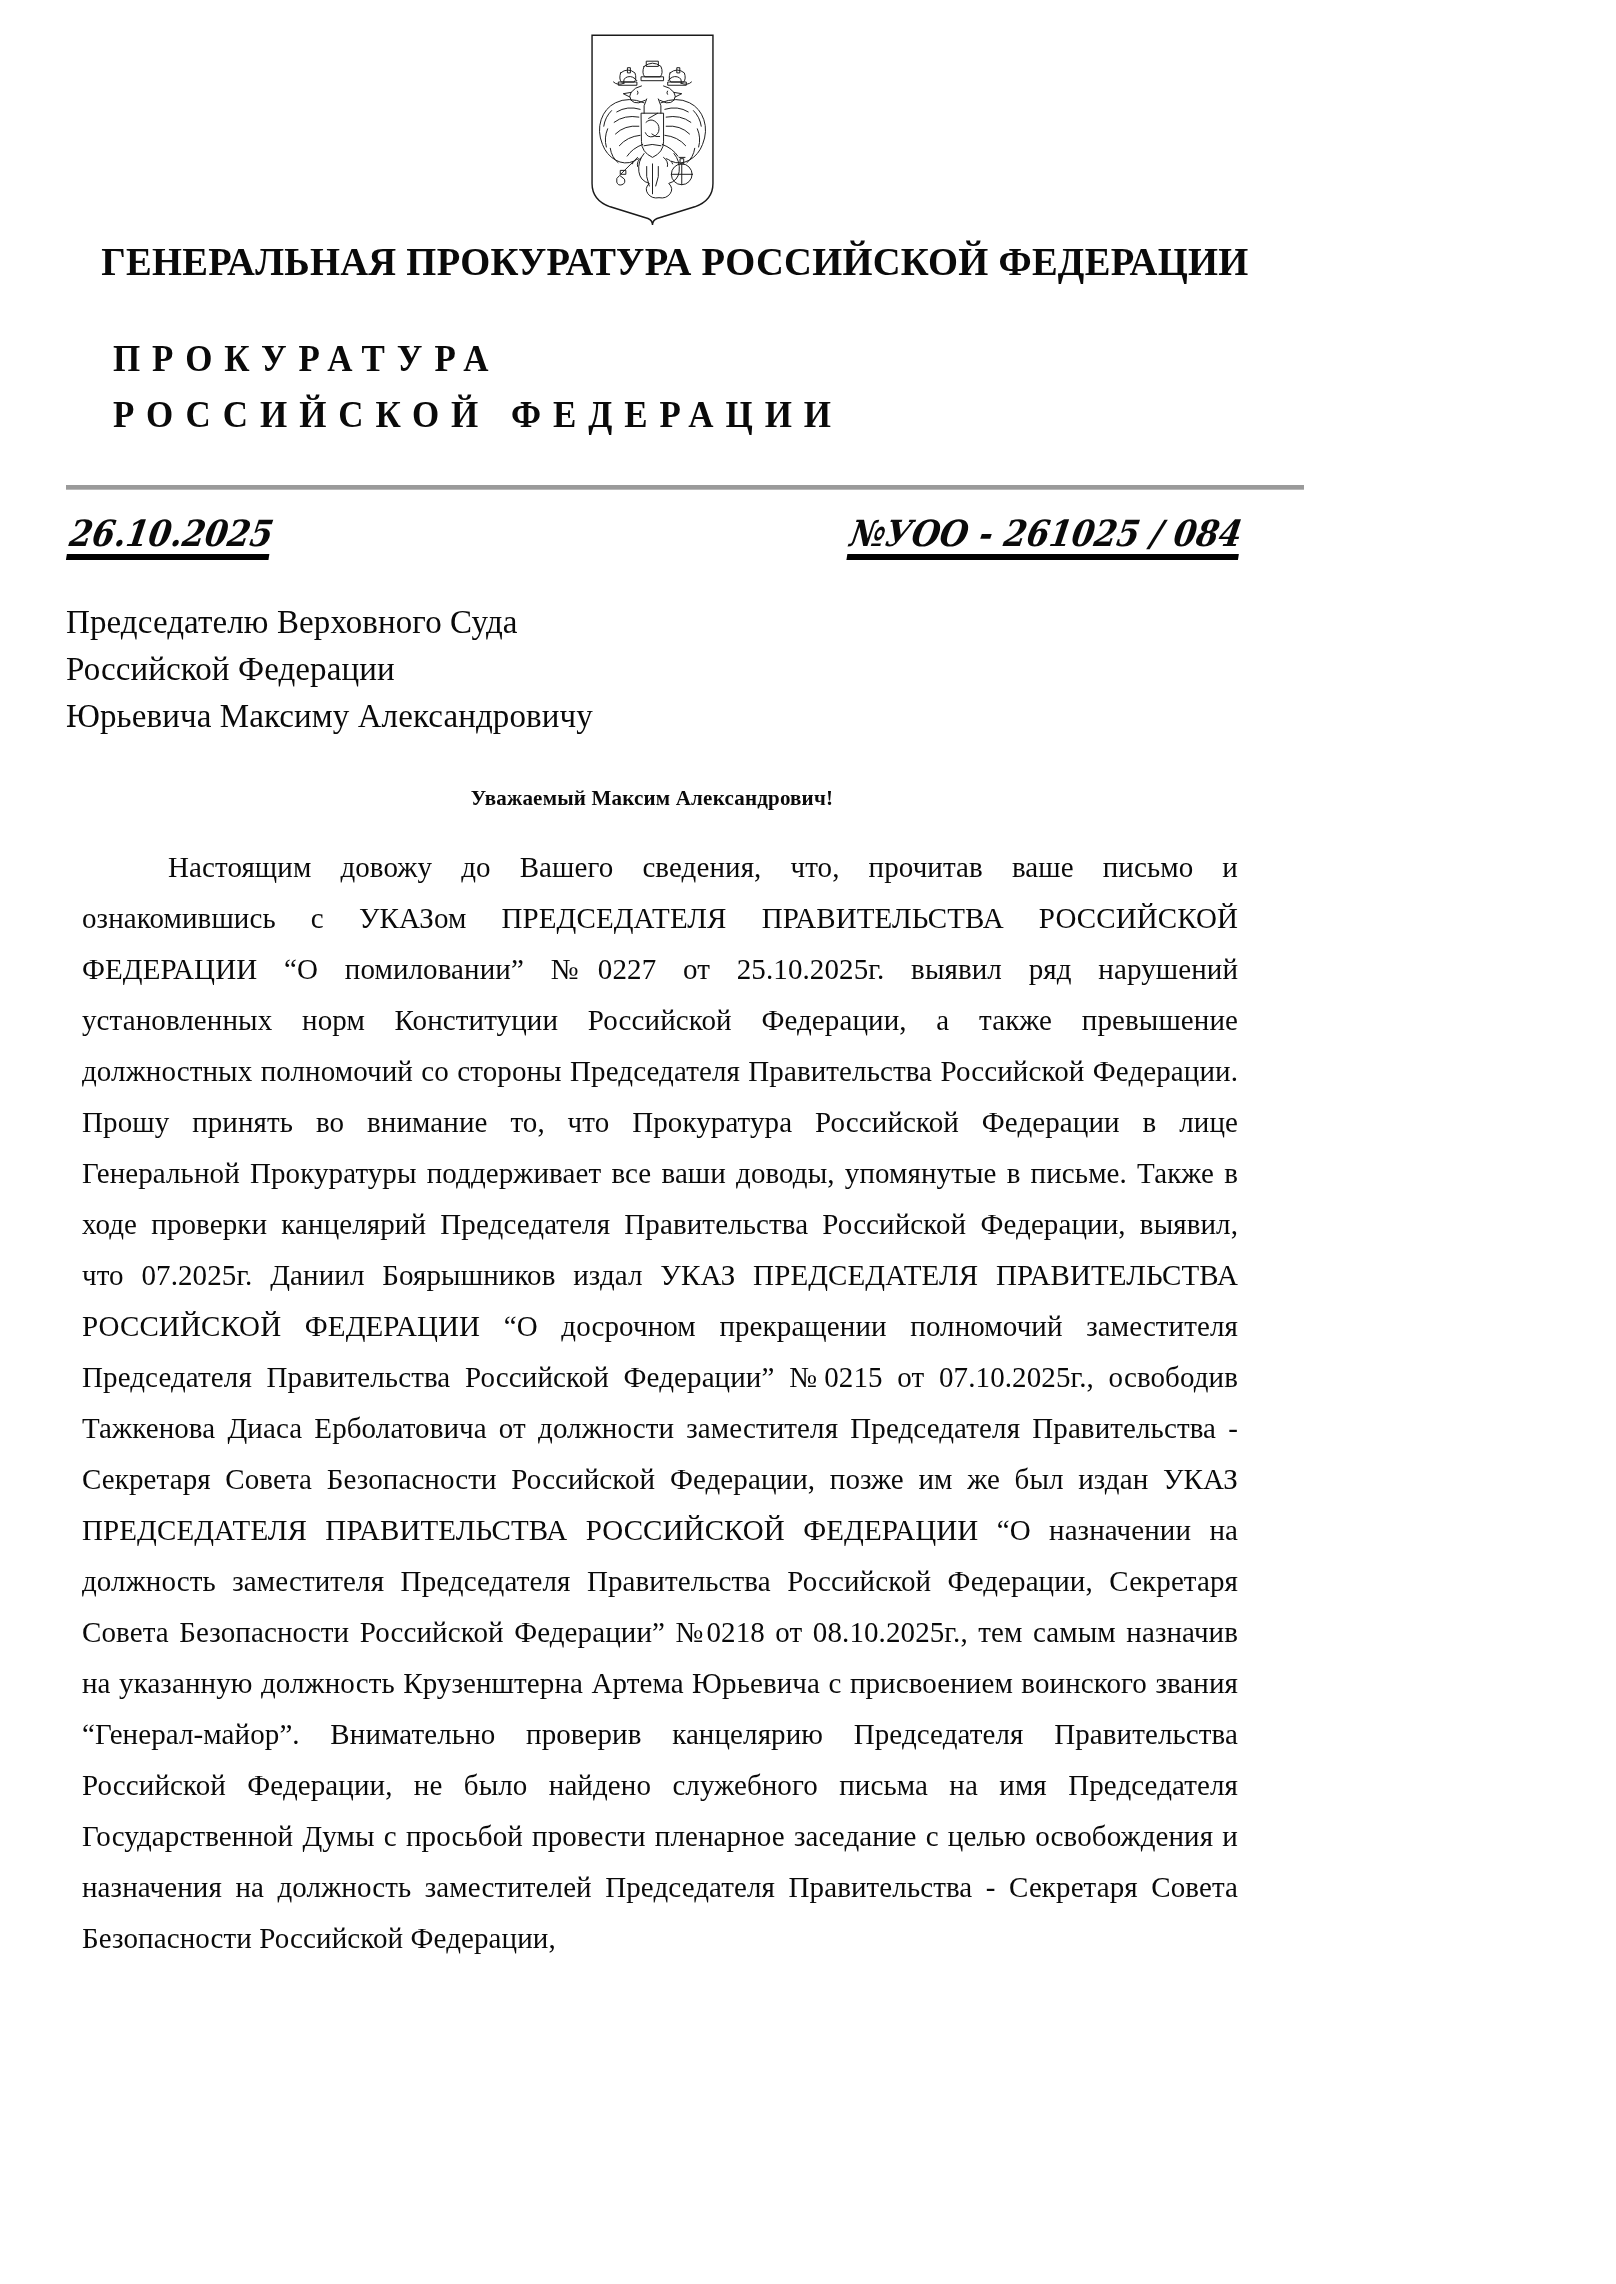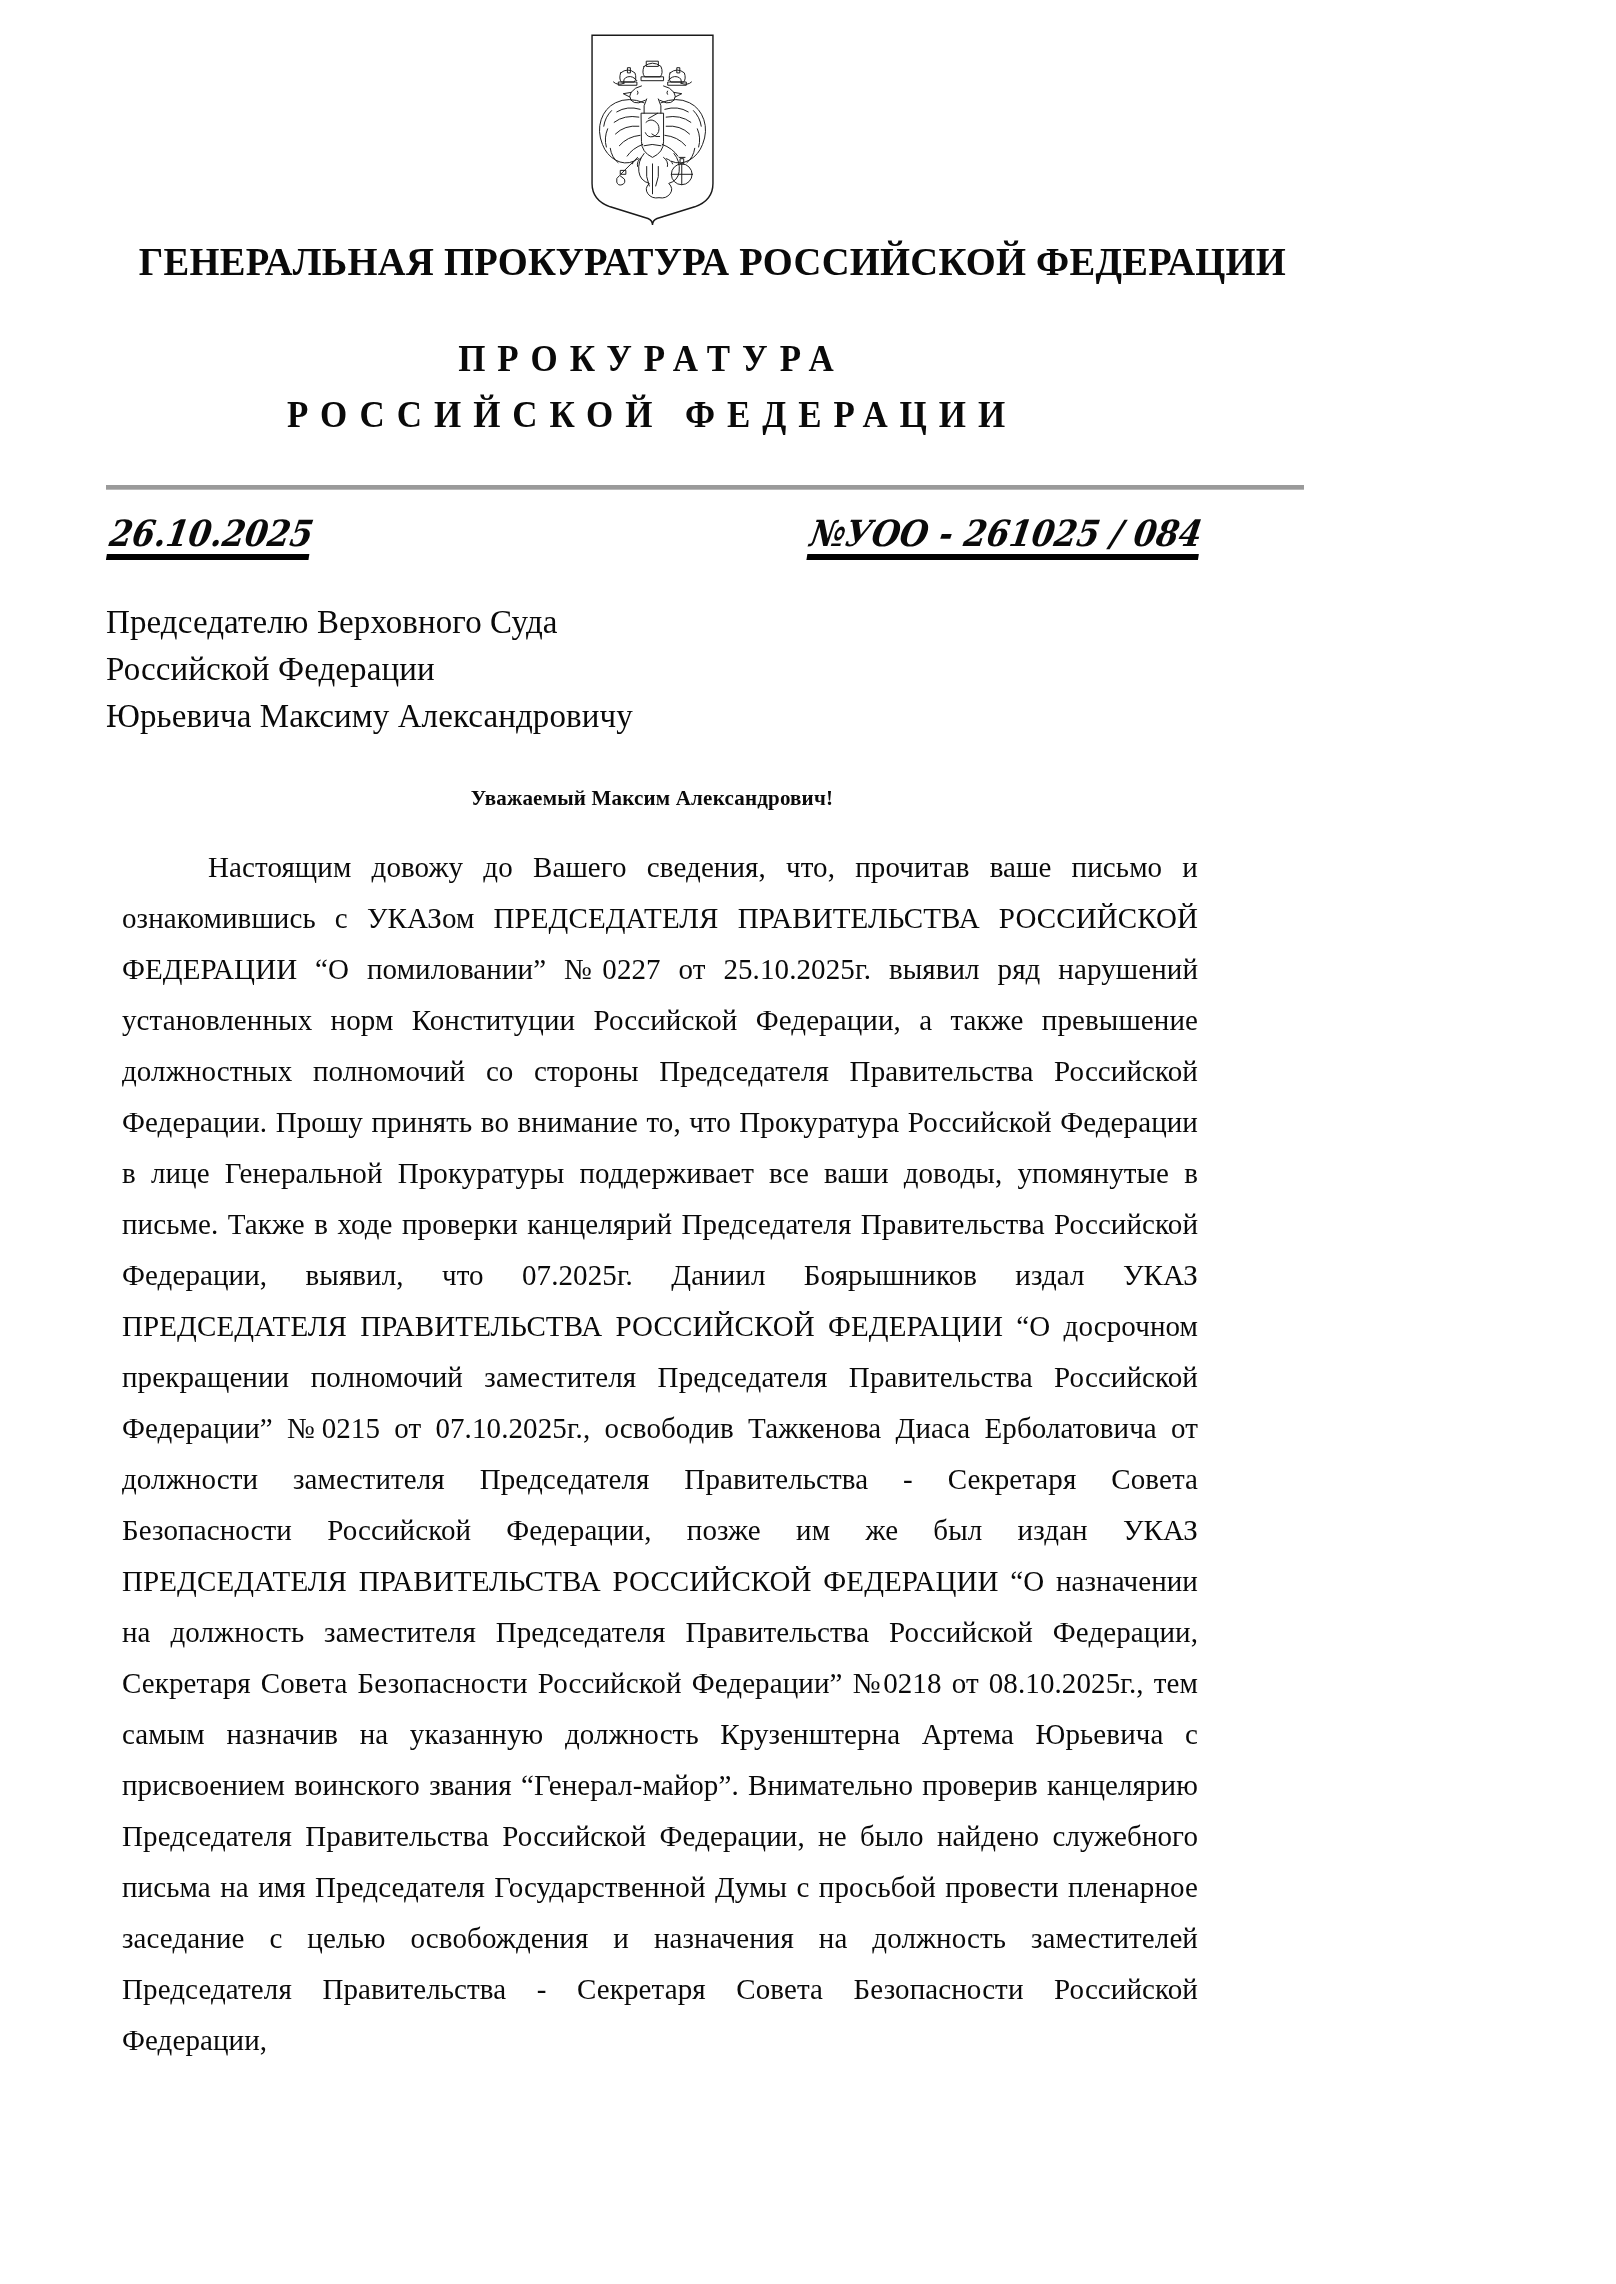--- a/index.html
+++ b/index.html
@@ -14,21 +14,21 @@
     font-family: "Liberation Serif", "DejaVu Serif", serif;
     color: #0a0a0a;
     -webkit-font-smoothing: antialiased;
   }
 
   .page {
     position: relative;
     width: 1304px;
     height: 2284px;
     box-sizing: border-box;
-    padding: 0 106px;
+    padding: 0 66px;
     background: #ffffff;
     overflow: hidden;
   }
 
   
   .emblem-wrap {
     padding-top: 30px;
     display: flex;
     justify-content: center;
   }
@@ -46,21 +46,21 @@
     line-height: 1.1;
     letter-spacing: 0.3px;
     margin-top: 14.3px;
     transform: scaleX(0.94);
     transform-origin: center;
     white-space: nowrap;
   }
 
   .dept-block {
     margin-top: 51px;
-    text-align: center;
+    text-align: left;
   }
   .dept-line-1 {
     font-weight: 700;
     font-size: 38px;
     letter-spacing: 13px;
     line-height: 1.25;
     transform: scaleX(0.92);
     transform-origin: center;
   }
   .dept-line-2 {

